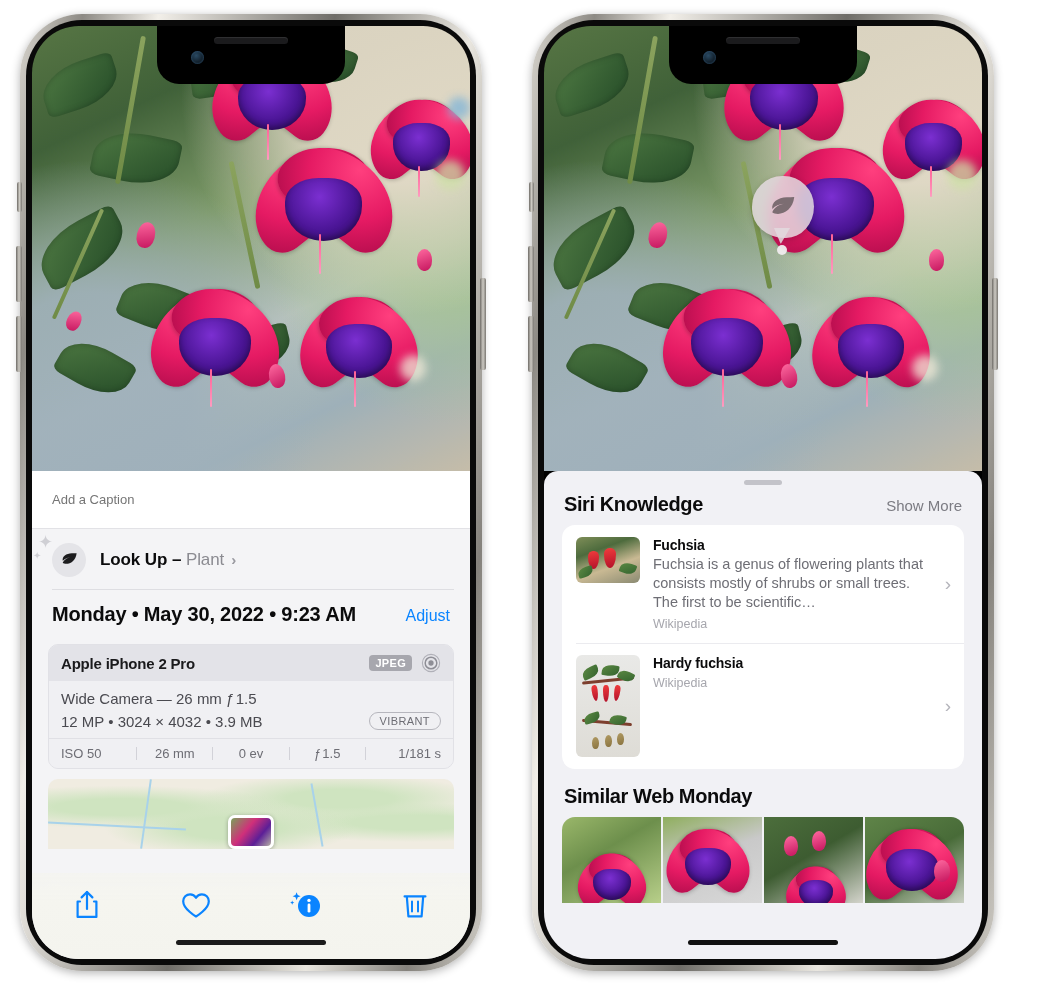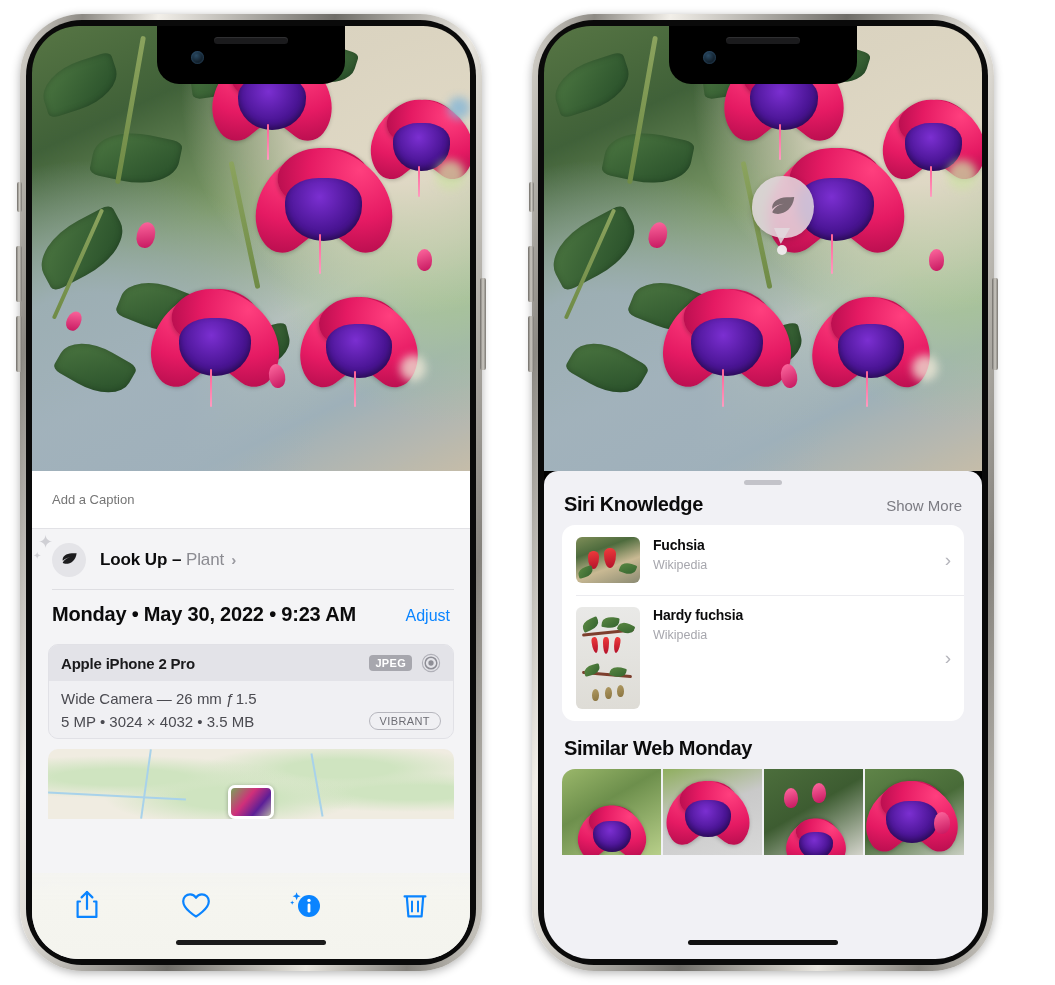--- a/index.html
+++ b/index.html
@@ -388,23 +388,34 @@
               <svg class="lens-icon" viewBox="0 0 22 22">
                 <circle cx="11" cy="11" r="9.5" fill="none" stroke="#b0b0b8" stroke-width="1.2"></circle>
                 <circle cx="11" cy="11" r="6.4" fill="none" stroke="#8e8e96" stroke-width="1.6"></circle>
                 <circle cx="11" cy="11" r="2.9" fill="#8e8e96"></circle>
               </svg>
             </span>
           </div>
           <div class="cam-body">
             <div class="cam-lens-line">Wide Camera — 26 mm ƒ 1.5</div>
             <div class="cam-spec-line">
-              <span class="cam-spec">5 MP • 3024 × 4032 • 3.5 MB</span>
+              <span class="cam-spec">12 MP • 3024 × 4032 • 3.9 MB</span>
               <span class="badge-vibrant">VIBRANT</span>
             </div>
+          </div>
+          <div class="cam-exif">
+            <span class="exif-item">ISO 50</span>
+            <span class="exif-sep"></span>
+            <span class="exif-item">26 mm</span>
+            <span class="exif-sep"></span>
+            <span class="exif-item">0 ev</span>
+            <span class="exif-sep"></span>
+            <span class="exif-item">ƒ 1.5</span>
+            <span class="exif-sep"></span>
+            <span class="exif-item">1/181 s</span>
           </div>
         </div>
 
         <div class="map-strip">
           <div class="map-bg"></div>
           <div class="map-river" style="left:24%;top:0;width:2px;height:70px;transform:rotate(8deg)"></div>
           <div class="map-river" style="left:66%;top:4px;width:2px;height:64px;transform:rotate(-10deg)"></div>
           <div class="map-river" style="left:0;top:46px;width:34%;height:2px;transform:rotate(3deg)"></div>
           <div class="map-pin"></div>
         </div>
@@ -532,20 +543,21 @@
 
           <div class="know-row">
             <div class="know-thumb t1">
               <div class="thumb-bell" style="left:12px;top:14px;width:11px;height:18px;"></div>
               <div class="thumb-bell" style="left:28px;top:11px;width:12px;height:20px;"></div>
               <div class="thumb-leaf" style="left:44px;top:26px;width:16px;height:11px;transform:rotate(20deg)"></div>
               <div class="thumb-leaf" style="left:2px;top:30px;width:15px;height:10px;transform:rotate(-16deg)"></div>
             </div>
             <div class="know-body">
               <div class="know-title">Fuchsia</div>
+              <div class="know-desc">Fuchsia is a genus of flowering plants that consists mostly of shrubs or small trees. The first to be scientific…</div>
               <div class="know-src">Wikipedia</div>
             </div>
             <span class="know-chev">›</span>
           </div>
 
           <div class="know-row">
             <div class="know-thumb t2">
               <div class="thumb-branch" style="left:6px;top:24px;width:52px;height:3px;transform:rotate(-6deg)"></div>
               <div class="thumb-leaf" style="left:6px;top:12px;width:17px;height:11px;transform:rotate(-22deg)"></div>
               <div class="thumb-leaf" style="left:26px;top:10px;width:17px;height:11px;transform:rotate(8deg)"></div>

